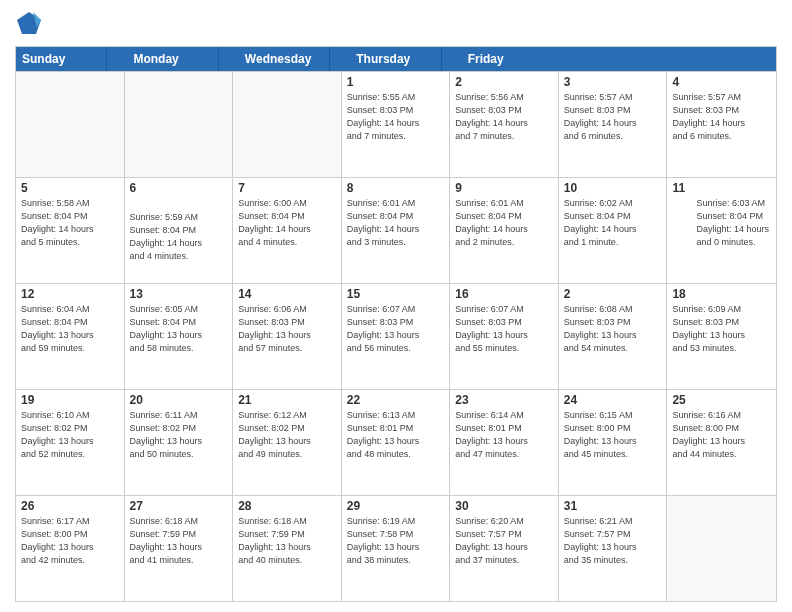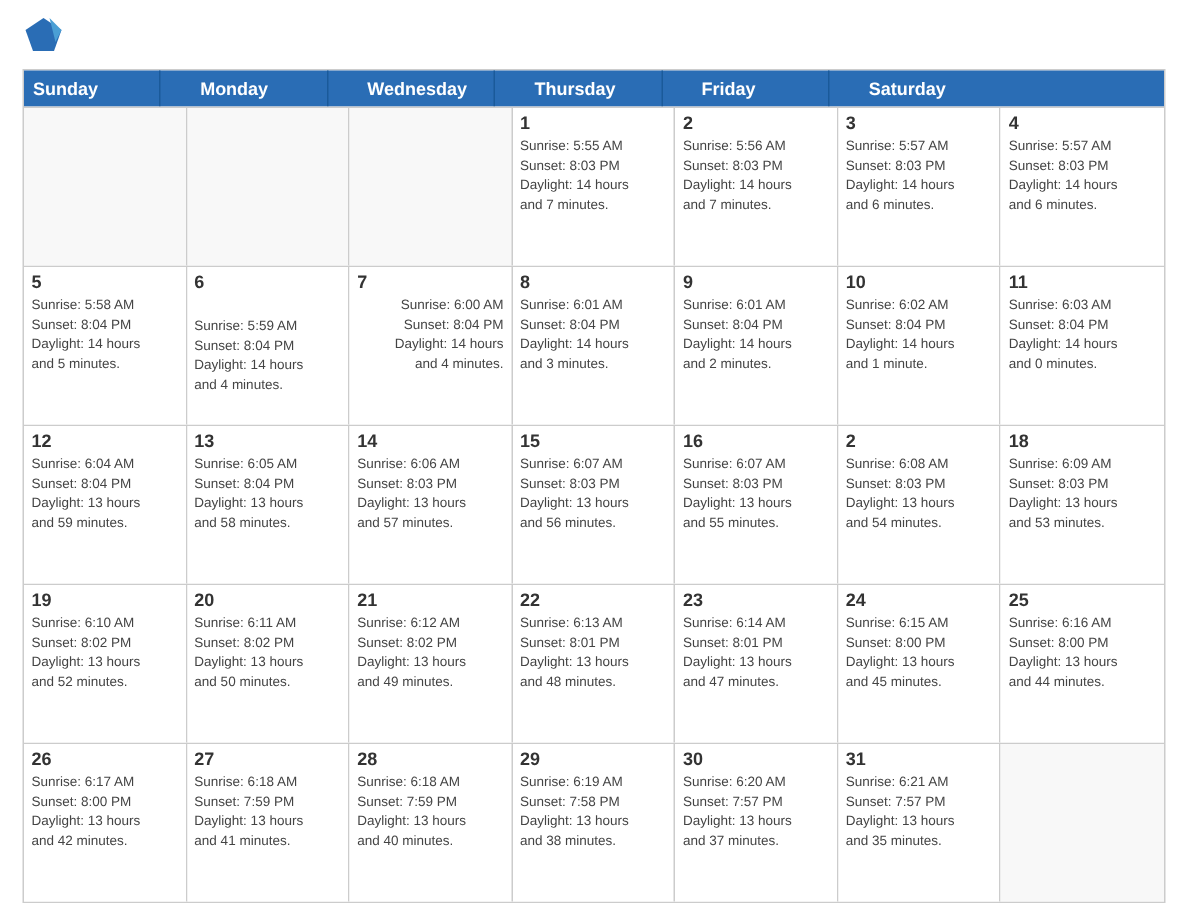--- a/index.html
+++ b/index.html
@@ -130,21 +130,20 @@
     </div>
   </div>
 
   <div class="calendar">
     <div class="cal-header">
     <div class="cal-header-cell">Sunday</div>
         <div class="cal-header-cell">Monday</div>
         <div class="cal-header-cell">Wednesday</div>
         <div class="cal-header-cell">Thursday</div>
         <div class="cal-header-cell">Friday</div>
-        <div class="cal-header-cell">Saturday</div>
       </div>
     <div class="cal-body">
     <div class="cal-row">
           <div class="cal-cell empty"></div>
           <div class="cal-cell empty"></div>
           <div class="cal-cell empty"></div>
           <div class="cal-cell">
             <div class="day-num">1</div>
             <div class="cell-text" style="white-space: pre-line;">Sunrise: 5:55 AM
 Sunset: 8:03 PM
@@ -183,21 +182,21 @@
           </div>
           <div class="cal-cell">
             <div class="day-num">6</div>
             <div class="cell-text" style="white-space: pre-line; margin-top: 16px;">Sunrise: 5:59 AM
 Sunset: 8:04 PM
 Daylight: 14 hours
 and 4 minutes.</div>
           </div>
           <div class="cal-cell">
             <div class="day-num">7</div>
-            <div class="cell-text" style="white-space: pre-line; text-align: right;">Sunrise: 6:00 AM
+            <div class="cell-text" style="white-space: pre-line;">Sunrise: 6:00 AM
 Sunset: 8:04 PM
 Daylight: 14 hours
 and 4 minutes.</div>
           </div>
           <div class="cal-cell">
             <div class="day-num">8</div>
             <div class="cell-text" style="white-space: pre-line;">Sunrise: 6:01 AM
 Sunset: 8:04 PM
 Daylight: 14 hours
 and 3 minutes.</div>
@@ -211,21 +210,21 @@
           </div>
           <div class="cal-cell">
             <div class="day-num">10</div>
             <div class="cell-text" style="white-space: pre-line;">Sunrise: 6:02 AM
 Sunset: 8:04 PM
 Daylight: 14 hours
 and 1 minute.</div>
           </div>
           <div class="cal-cell">
             <div class="day-num">11</div>
-            <div class="cell-text" style="white-space: pre-line;">Sunrise: 6:03 AM
+            <div class="cell-text" style="white-space: pre-line; margin-left: 24px;">Sunrise: 6:03 AM
 Sunset: 8:04 PM
 Daylight: 14 hours
 and 0 minutes.</div>
           </div>
         </div>
         <div class="cal-row">
           <div class="cal-cell">
             <div class="day-num">12</div>
             <div class="cell-text" style="white-space: pre-line;">Sunrise: 6:04 AM
 Sunset: 8:04 PM

